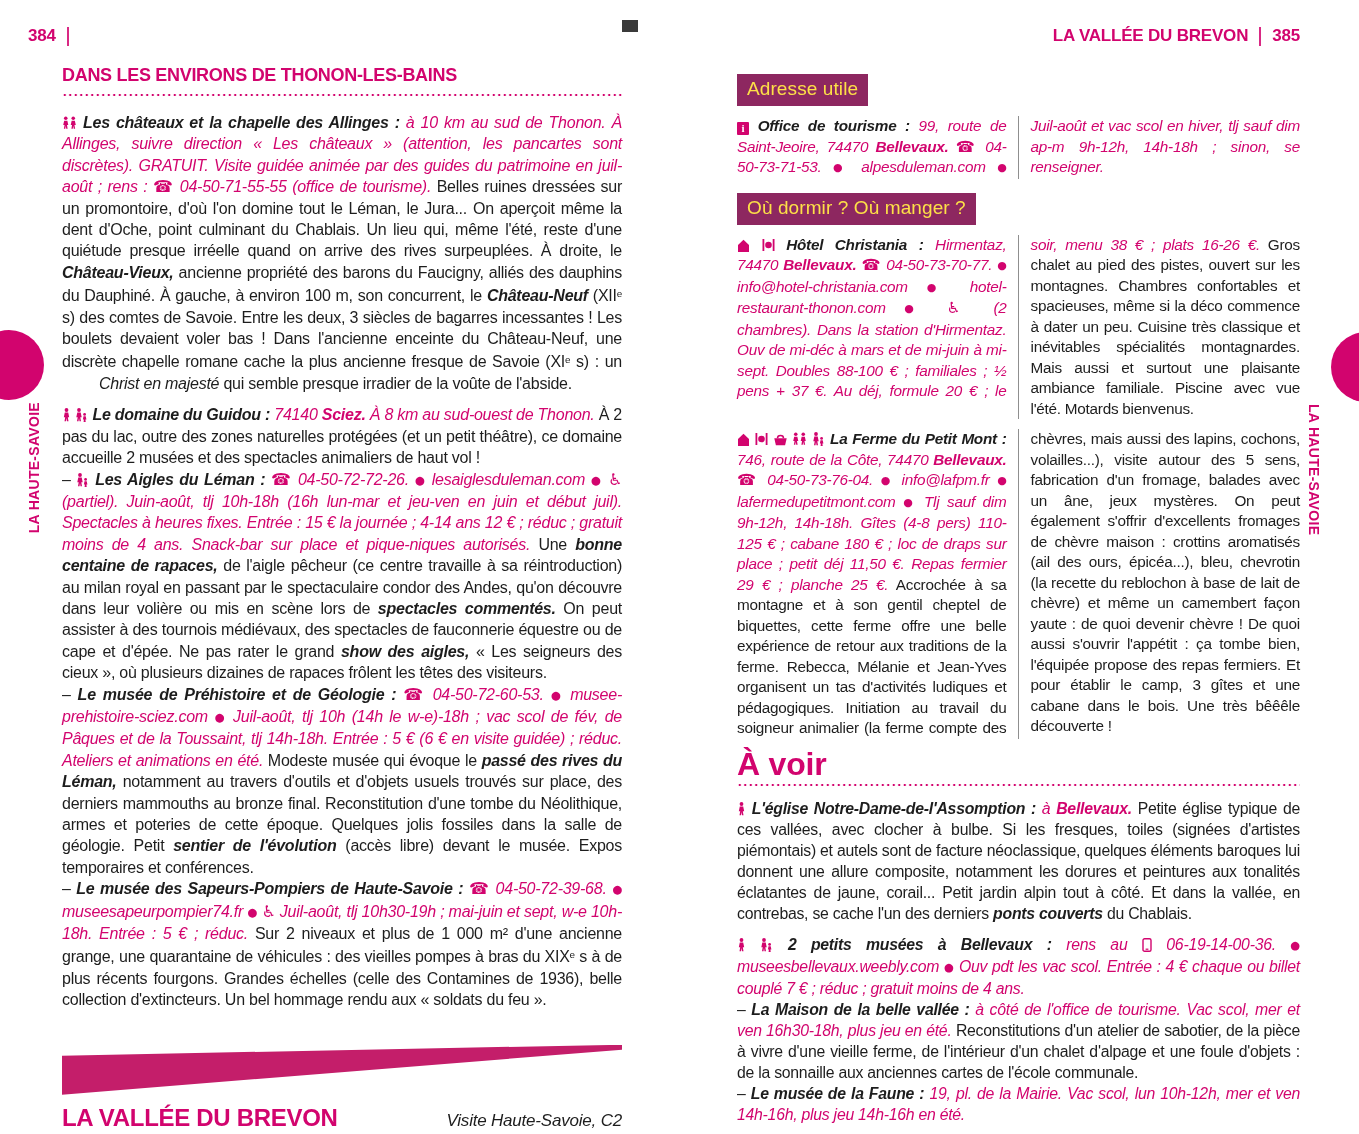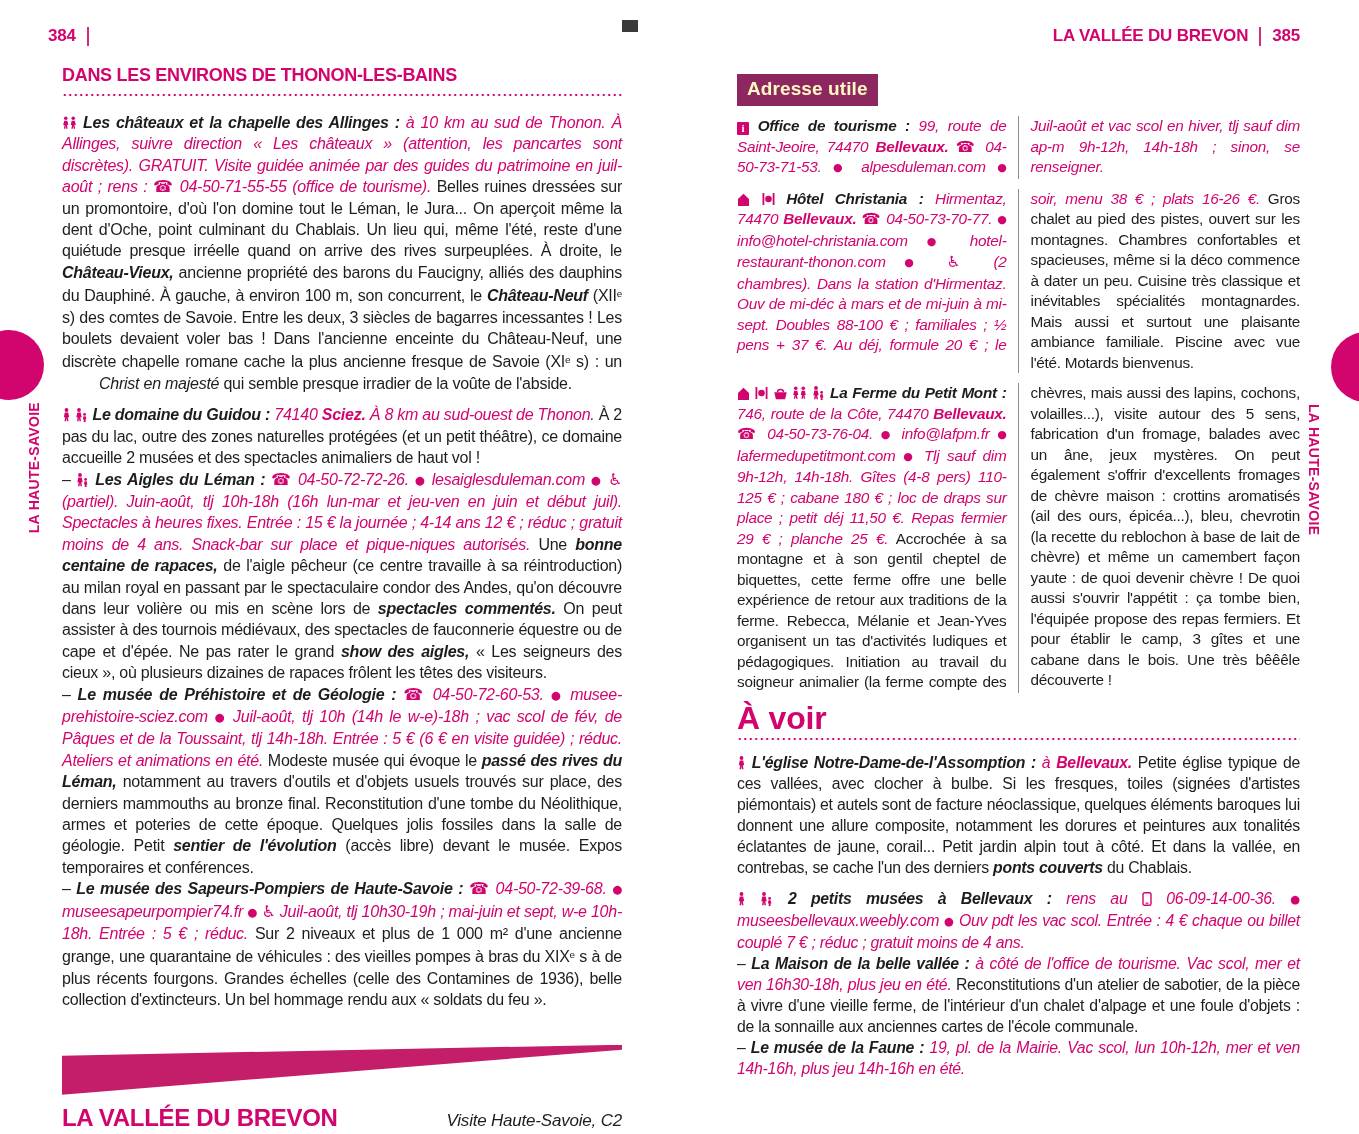--- a/index.html
+++ b/index.html
@@ -11,21 +11,21 @@
   }
   html,body{margin:0;padding:0;}
   body{
     width:1359px;height:1134px;position:relative;overflow:hidden;
     background:#ffffff;color:var(--ink);
     font-family:"Liberation Sans",sans-serif;
     -webkit-font-smoothing:antialiased;
   }
   
   .pg-header{position:absolute;top:26px;display:flex;align-items:center;gap:11px;
-    color:var(--accent);font-weight:bold;font-size:17px;letter-spacing:-0.2px;margin-left:20px;}
+    color:var(--accent);font-weight:bold;font-size:17px;letter-spacing:-0.2px;}
   .pg-header.left{left:28px;}
   .pg-header.right{right:59px;}
   .pg-divider{width:2px;height:19px;background:var(--accent);opacity:.85;}
   
   .left-col{position:absolute;left:62px;top:62px;width:560px;}
   .main-title{color:var(--accent);font-weight:bold;font-size:18px;letter-spacing:-0.3px;line-height:26px;}
   .dotrule{height:4px;margin-top:5px;
     background-image:radial-gradient(circle,var(--accent) 1.15px,rgba(0,0,0,0) 1.5px);
     background-size:5.5px 4px;background-repeat:repeat-x;background-position:0 50%;}
   .body-text{font-size:16px;line-height:21.4px;letter-spacing:-0.25px;text-align:justify;}
@@ -33,21 +33,21 @@
   .p-first{margin-top:15px;}
   .p-group{margin-top:10px;}
   
   .wedge{margin-top:34px;height:50px;background:var(--wedge);
     clip-path:polygon(0 22%,100% 0,100% 10%,0 100%);}
   .brevon-row{display:flex;align-items:baseline;justify-content:space-between;margin-top:9px;}
   .brevon-title{color:var(--accent);font-weight:bold;font-size:24px;letter-spacing:-0.3px;}
   .map-ref{font-style:italic;font-size:17px;color:var(--ink);letter-spacing:-0.2px;}
   
   .right-col{position:absolute;left:737px;top:64px;width:563px;}
-  .section-box{display:inline-block;background:var(--plum);color:#fef9c3;font-weight:bold;
+  .section-box{display:inline-block;background:var(--plum);color:#fde047;font-weight:normal;
     font-size:19px;line-height:22px;padding:4px 10px 6px;letter-spacing:0.1px;margin-top:10px;}
   .sb-2{margin-top:14px;}
   .two-col{margin-top:10px;column-count:2;column-gap:24px;column-rule:1px solid var(--rule);
     font-size:15.3px;line-height:20.5px;letter-spacing:-0.25px;text-align:justify;}
   .avoir{margin-top:12px;}
   .avoir-title{color:var(--accent);font-weight:bold;font-size:32px;letter-spacing:-0.2px;line-height:27px;}
   .avoir-text{font-size:15.8px;line-height:21px;letter-spacing:-0.25px;text-align:justify;}
   .av-p1{margin-top:11px;margin-bottom:10px;}
   
   .seg-n{}
@@ -133,20 +133,21 @@
   </div>
 
 </div>
 
 <div class="right-col">
   <div class="section-box">Adresse utile</div>
   <div class="two-col">
     <p class="para"><span class="info-chip">i</span> <span class="seg-bi"> Office de tourisme : </span><span class="seg-m">99, route de Saint-Jeoire, 74470 </span><span class="seg-mb">Bellevaux.</span><span class="seg-m"> </span><span class="glyph">☎</span> <span class="seg-m"> 04-50-73-71-53. </span><span class="glyph bullet">●</span> <span class="seg-m"> alpesduleman.com </span><span class="glyph bullet">●</span> <span class="seg-m"> Juil-août et vac scol en hiver, tlj sauf dim ap-m 9h-12h, 14h-18h ; sinon, se renseigner.</span></p>
   </div>
 
+  <div class="section-box sb-2">Où dormir ? Où manger ?</div>
   <div class="two-col">
     <p class="para"><span class="ic"><svg width="13" height="13" viewBox="0 0 12 13" fill="currentColor">
             <path d="M0.5 6 6 0.8 11.5 6v7H0.5z"></path>
           </svg></span> <span class="ic"><svg width="13" height="14" viewBox="0 0 12 14" fill="currentColor">
             <rect x="0" y="1" width="1.8" height="12"></rect>
             <circle cx="6" cy="7" r="3.3"></circle>
             <rect x="10.2" y="1" width="1.8" height="12"></rect>
           </svg></span> <span class="seg-bi"> Hôtel Christania : </span><span class="seg-m">Hirmentaz, 74470 </span><span class="seg-mb">Bellevaux.</span><span class="seg-m"> </span><span class="glyph">☎</span> <span class="seg-m"> 04-50-73-70-77. </span><span class="glyph bullet">●</span> <span class="seg-m"> info@hotel-christania.com </span><span class="glyph bullet">●</span> <span class="seg-m"> hotel-restaurant-thonon.com </span><span class="glyph bullet">●</span> <span class="seg-m"> </span><span class="glyph">♿</span> <span class="seg-m"> (2 chambres). Dans la station d'Hirmentaz. Ouv de mi-déc à mars et de mi-juin à mi-sept. Doubles 88-100 € ; familiales ; ½ pens + 37 €. Au déj, formule 20 € ; le soir, menu 38 € ; plats 16-26 €.</span><span class="seg-n"> Gros chalet au pied des pistes, ouvert sur les montagnes. Chambres confortables et spacieuses, même si la déco commence à dater un peu. Cuisine très classique et inévitables spécialités montagnardes. Mais aussi et surtout une plaisante ambiance familiale. Piscine avec vue l'été. Motards bienvenus.</span></p>
   </div>
 
@@ -193,21 +194,21 @@
             </svg></span> <span class="ic"><svg width="13" height="14" viewBox="0 0 13 14" fill="currentColor">
               <circle cx="4" cy="2" r="1.9"></circle>
               <path d="M2.3 4.6h3.4l1 4.6H5.3L6 13.2H4.5L4 9.9l-.5 3.3H2L2.7 9.2H1.3z"></path>
               <g transform="translate(7,0.8)">
                 <circle cx="2.6" cy="5.6" r="1.4"></circle>
                 <path d="M1.5 7.4h2.2l.7 3.2h-1l.3 2.6H1.6l.3-2.6h-1z"></path>
               </g>
             </svg></span> <span class="seg-bi"> 2 petits musées à Bellevaux : </span><span class="seg-m">rens au </span><span class="ic"><svg width="10" height="14" viewBox="0 0 10 14">
               <rect x="1" y="0.7" width="8" height="12.6" rx="1.6" fill="none" stroke="currentColor" stroke-width="1.4"></rect>
               <rect x="3.6" y="10.6" width="2.8" height="1.2" fill="currentColor"></rect>
-            </svg></span> <span class="seg-m"> 06-09-14-00-36. </span><span class="glyph bullet">●</span> <span class="seg-m"> museesbellevaux.weebly.com </span><span class="glyph bullet">●</span> <span class="seg-m"> Ouv pdt les vac scol. Entrée : 4 € chaque ou billet couplé 7 € ; réduc ; gratuit moins de 4 ans.</span></p>
+            </svg></span> <span class="seg-m"> 06-19-14-00-36. </span><span class="glyph bullet">●</span> <span class="seg-m"> museesbellevaux.weebly.com </span><span class="glyph bullet">●</span> <span class="seg-m"> Ouv pdt les vac scol. Entrée : 4 € chaque ou billet couplé 7 € ; réduc ; gratuit moins de 4 ans.</span></p>
       <p class="para"><span class="seg-n">– </span><span class="seg-bi">La Maison de la belle vallée : </span><span class="seg-m">à côté de l'office de tourisme. Vac scol, mer et ven 16h30-18h, plus jeu en été.</span><span class="seg-n"> Reconstitutions d'un atelier de sabotier, de la pièce à vivre d'une vieille ferme, de l'intérieur d'un chalet d'alpage et une foule d'objets : de la sonnaille aux anciennes cartes de l'école communale.</span></p>
       <p class="para"><span class="seg-n">– </span><span class="seg-bi">Le musée de la Faune : </span><span class="seg-m">19, pl. de la Mairie. Vac scol, lun 10h-12h, mer et ven 14h-16h, plus jeu 14h-16h en été.</span></p>
     </div>
   </div>
 </div>
 
 <div class="tab-circle left"></div>
 <div class="tab-text left">LA HAUTE-SAVOIE</div>
 <div class="tab-circle right"></div>
 <div class="tab-text right">LA HAUTE-SAVOIE</div>

